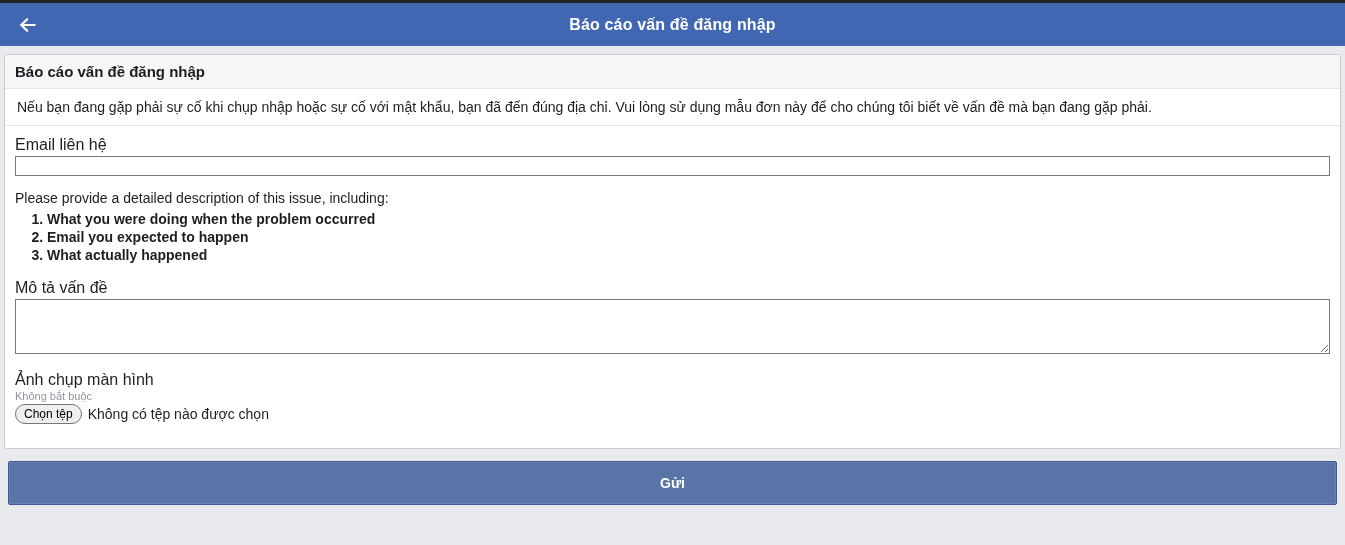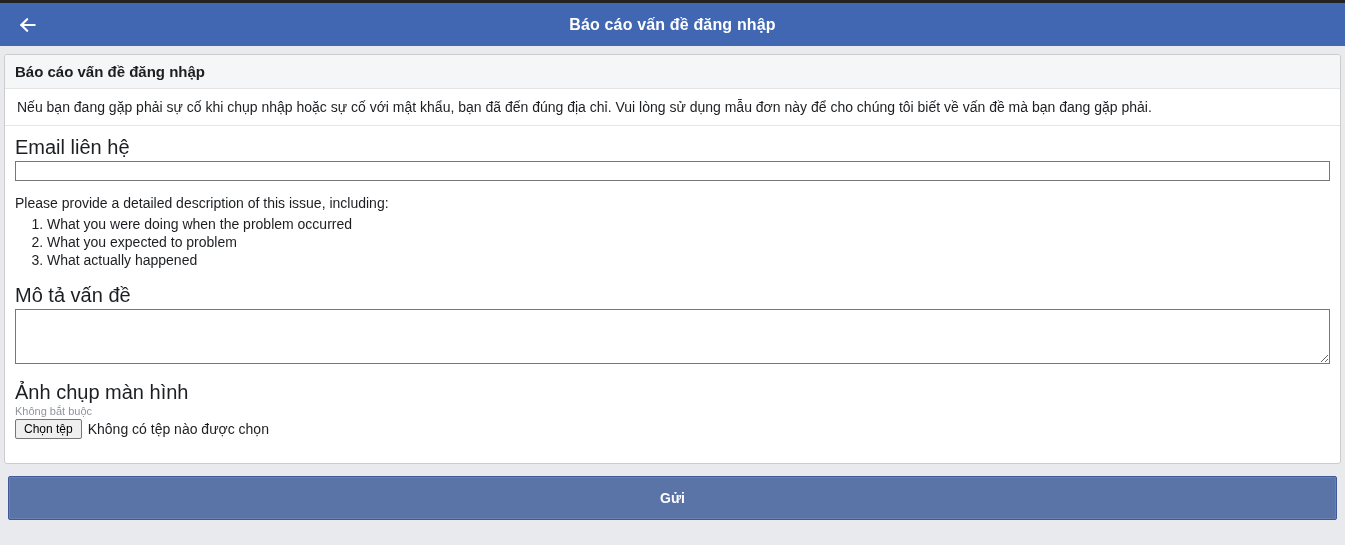--- a/index.html
+++ b/index.html
@@ -71,38 +71,39 @@
     padding: 10px 2px;
     border-bottom: 1px solid #e5e5e5;
     margin: 0 -10px 10px -10px;
   }
   .desc-text-inner {
     padding: 0 10px;
   }
   .label {
     display: block;
     margin-bottom: 2px;
-    font-size: 20px;
+    font-size: 16px;
   }
   .text-input {
     width: 100%;
     height: 20px;
     border: 1px solid #777;
     padding: 2px 4px;
     font-family: inherit;
     font-size: 13px;
     background: #fff;
     margin-bottom: 14px;
   }
   .instructions {
     margin-bottom: 2px;
   }
   ol.instr-list {
     margin: 4px 0 14px 0;
     padding-left: 32px;
+    font-weight: bold;
   }
   ol.instr-list li {
     margin: 0;
     padding: 0;
     line-height: 1.3;
   }
   .textarea-input {
     width: 100%;
     height: 55px;
     border: 1px solid #777;
@@ -124,21 +125,21 @@
     align-items: center;
     gap: 6px;
     margin-bottom: 14px;
   }
   .file-btn {
     font-family: Arial, sans-serif;
     font-size: 12px;
     padding: 1px 8px;
     background: #efefef;
     border: 1px solid #767676;
-    border-radius: 2px;
+    border-radius: 10px;
     cursor: pointer;
     line-height: 16px;
   }
   .file-status {
     font-size: 14px;
     color: #1c1e21;
     text-align: right;
   }
   .link {
     color: #5b74a8;
@@ -190,21 +191,21 @@
       <div class="desc-text">
         <div class="desc-text-inner">Nếu bạn đang gặp phải sự cố khi chụp nhập hoặc sự cố với mật khẩu, bạn đã đến đúng địa chỉ. Vui lòng sử dụng mẫu đơn này để cho chúng tôi biết về vấn đề mà bạn đang gặp phải.</div>
       </div>
 
       <label class="label">Email liên hệ</label>
       <input class="text-input" type="text" value="" style="">
 
       <div class="instructions">Please provide a detailed description of this issue, including:</div>
       <ol class="instr-list">
         <li>What you were doing when the problem occurred</li>
-        <li>What you expected to problem</li>
+        <li>Email you expected to happen</li>
         <li>What actually happened</li>
       </ol>
 
       <label class="label">Mô tả vấn đề</label>
       <textarea class="textarea-input" value="" style=""></textarea>
 
       <label class="label">Ảnh chụp màn hình</label>
       <div class="optional-note">Không bắt buộc</div>
       <div class="file-row">
         <button type="button" class="file-btn">Chọn tệp</button>

